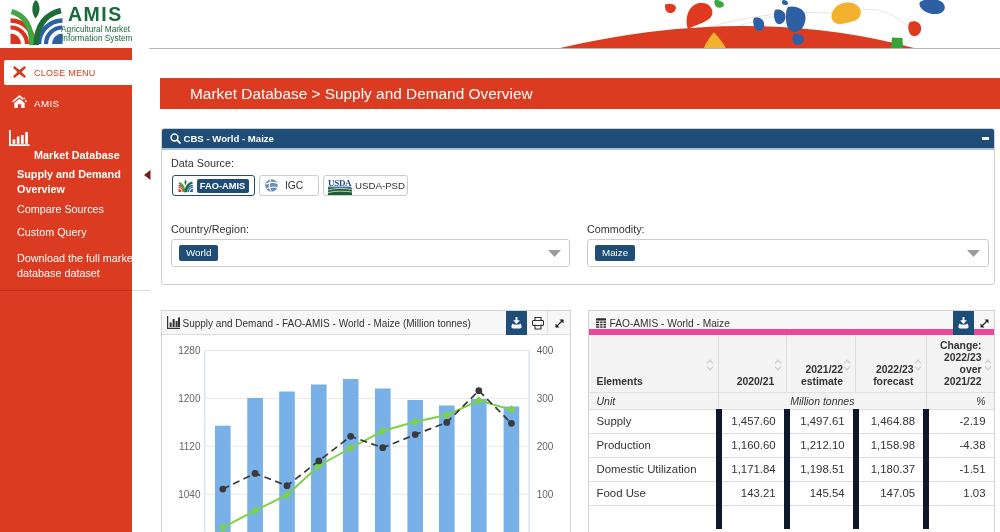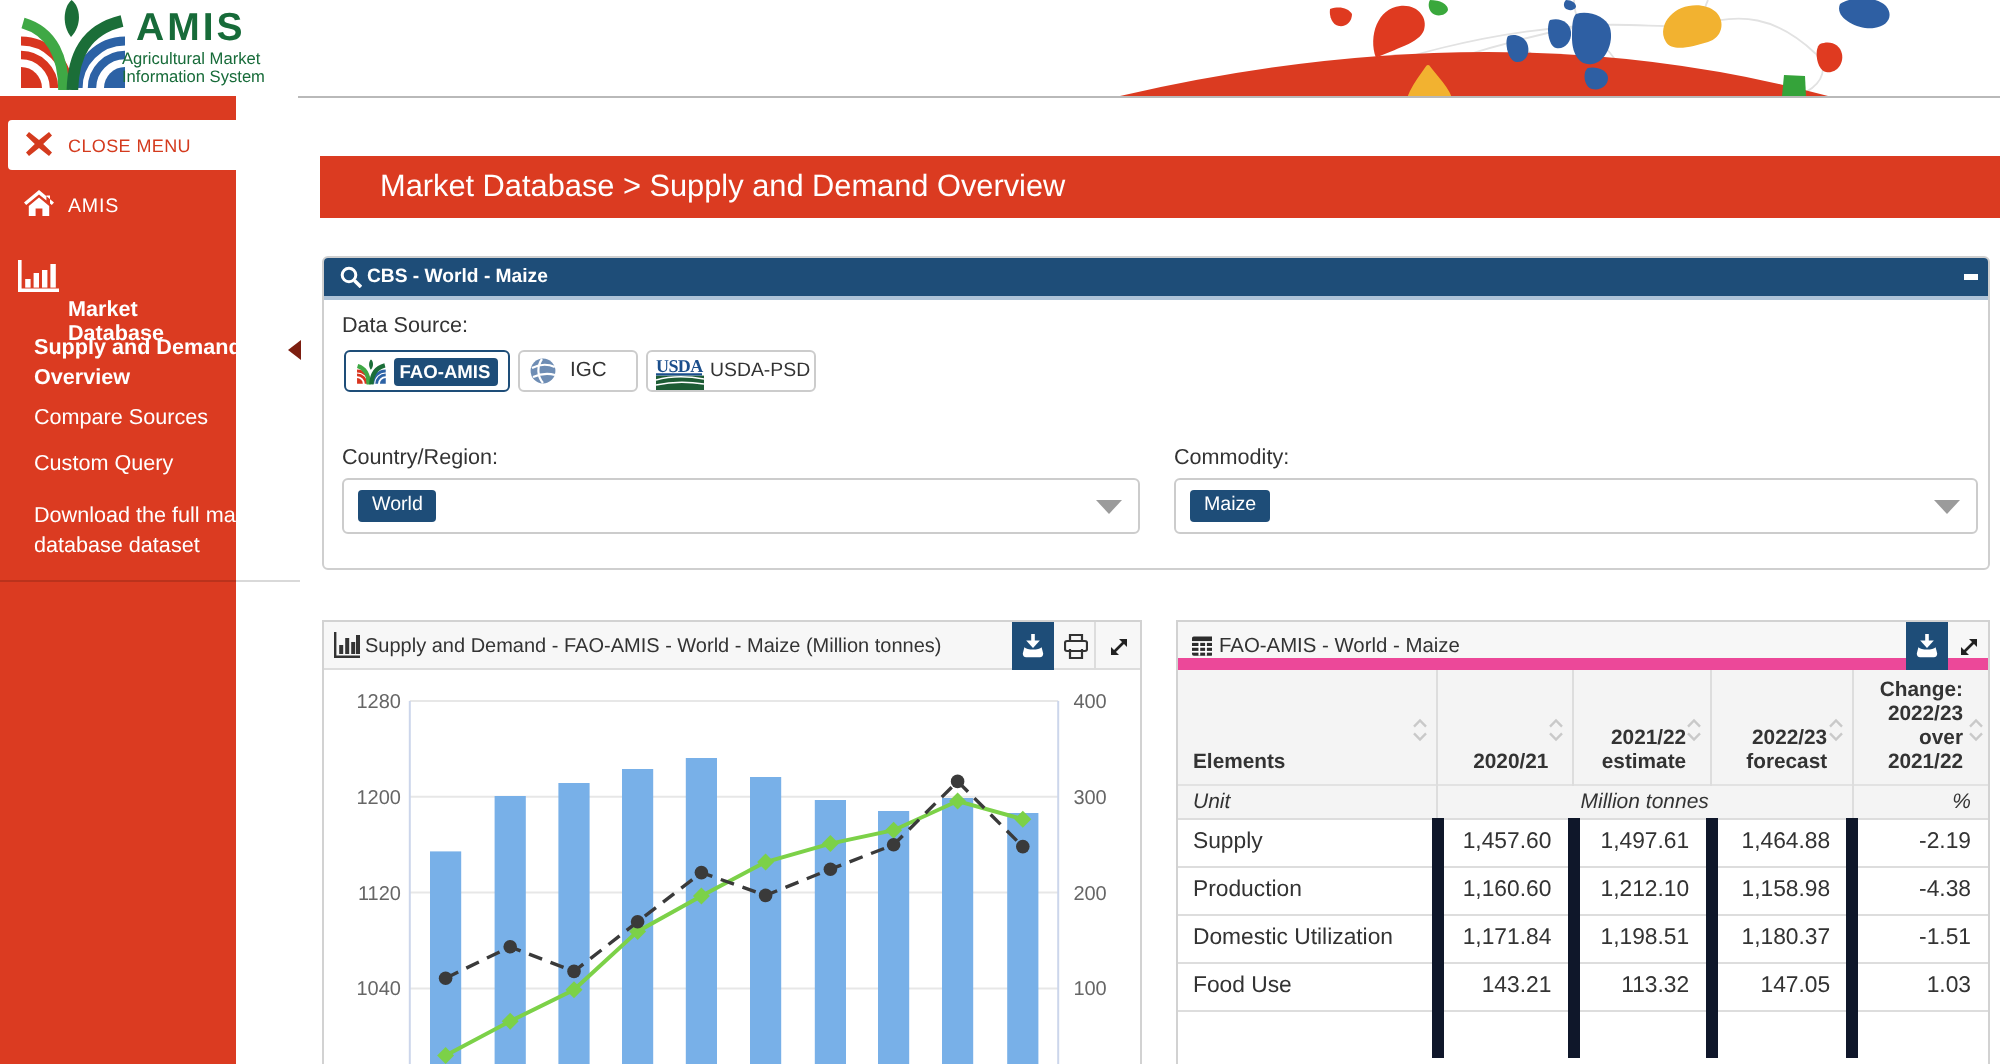--- a/index.html
+++ b/index.html
@@ -66,21 +66,21 @@
     <path d="M254,34 C258,33 264,35 264,39 C264,43 260,45.5 256,44.5 C252,43.5 251,36 254,34 Z" fill="#2e5fa3"></path>
     <path d="M243,0 C246,0 248,1.5 248,3.5 C247,5.5 244,5.5 242.5,4 C241.5,2.5 242,1 243,0 Z" fill="#2e5fa3"></path>
     <path d="M295,8 C300,2 312,0.5 318,6 C323,11 321,19 314,21 C306,23.5 296,26 293,21 C290,16.5 292,11 295,8 Z" fill="#f2b230"></path>
     <path d="M352,37.5 L362.5,38 L363,48 L351,48 Z" fill="#35a33a"></path>
     <path d="M370,22 C375,20 380,22 381,27 C382,32 378,37 373,36 C368,35 367,24 370,22 Z" fill="#df3a20"></path>
     <path d="M380,2 C386,-2 398,-2 403,3 C407,8 404,13 397,14 C389,15 377,9 380,2 Z" fill="#2e5fa3"></path>
   </svg>
 </div>
 <div class="abs" style="left:149px;top:48px;width:851px;height:1.2px;background:#b9b9b9;"></div>
 
-<div class="abs" id="sidebar" style="left:0;top:48px;width:118px;height:484px;background:#db3b21;color:#fff;">
+<div class="abs" id="sidebar" style="left:0;top:48px;width:132px;height:484px;background:#db3b21;color:#fff;">
 
   <div class="abs" style="left:4px;top:12px;width:139.5px;height:24.5px;background:#fff;border-radius:2px;">
     <svg class="abs" style="left:9px;top:6.2px;" width="13" height="12" viewBox="0 0 13 12">
       <path d="M1.5,0 L6.5,4 L11.5,0 L13,1.8 L8.6,6 L13,10.2 L11.5,12 L6.5,8 L1.5,12 L0,10.2 L4.4,6 L0,1.8 Z" fill="#d43b1e"></path>
     </svg>
     <div class="abs" style="left:30px;top:7.5px;font-size:9px;color:#d43b1e;letter-spacing:0.2px;">CLOSE MENU</div>
   </div>
 
   <svg class="abs" style="left:11.5px;top:46.5px;" width="15" height="13" viewBox="0 0 15 13">
     <path d="M7.5,0 L0,6.2 L1.1,7.5 L7.5,2.3 L11.2,5.3 L11.2,2.8 L13,2.8 L13,6.8 L13.9,7.5 L15,6.2 Z" fill="#fff"></path>
@@ -352,21 +352,21 @@
     <tr class="dr">
             <td class="el">Domestic Utilization</td>
             <td class="num">1,171.84</td>
             <td class="num">1,198.51</td>
             <td class="num">1,180.37</td>
             <td class="num">-1.51</td>
           </tr>
     <tr class="dr">
             <td class="el">Food Use</td>
             <td class="num">143.21</td>
-            <td class="num">113.32</td>
+            <td class="num">145.54</td>
             <td class="num">147.05</td>
             <td class="num">1.03</td>
           </tr>
     <tr class="dr">
             <td class="el"></td>
             <td class="num"></td>
             <td class="num"></td>
             <td class="num"></td>
             <td class="num"></td>
           </tr>

